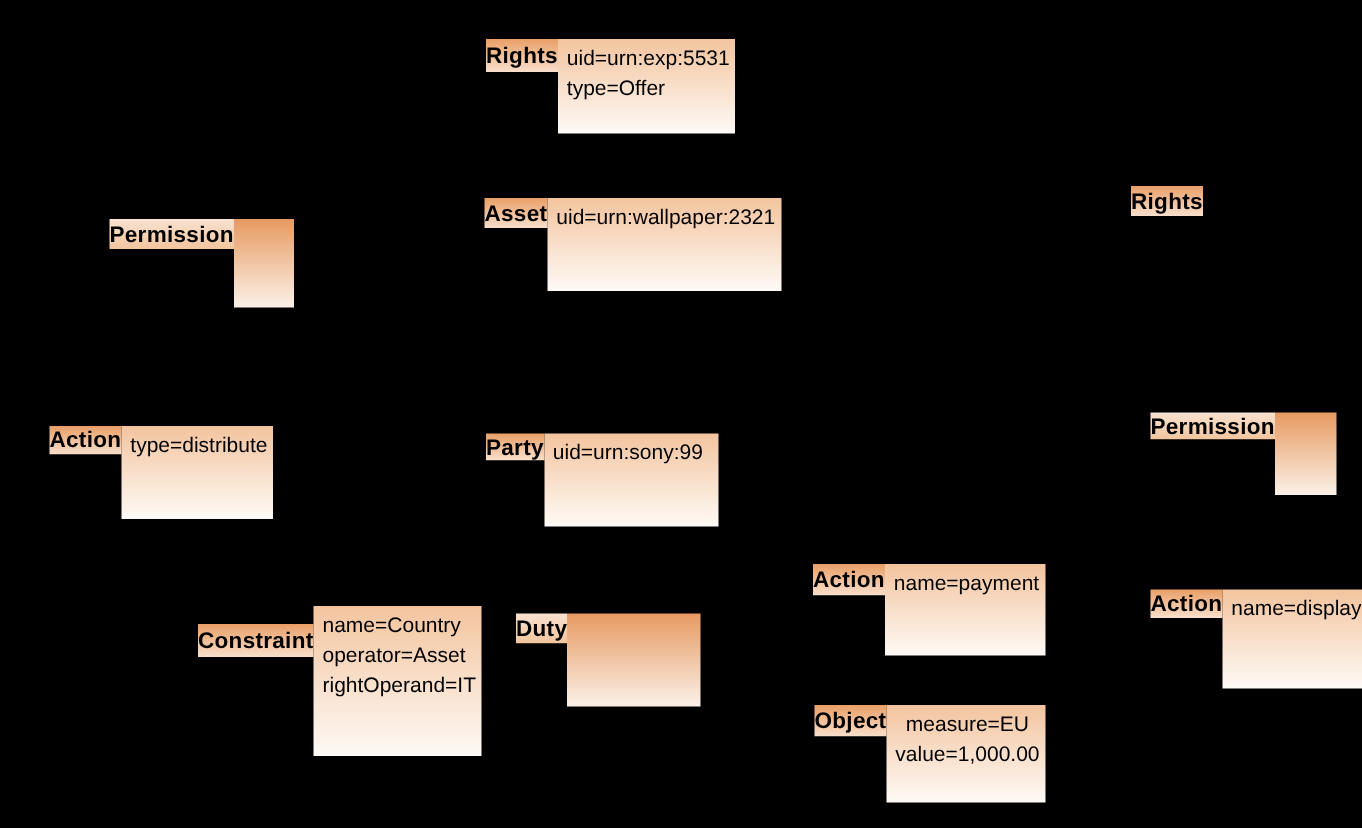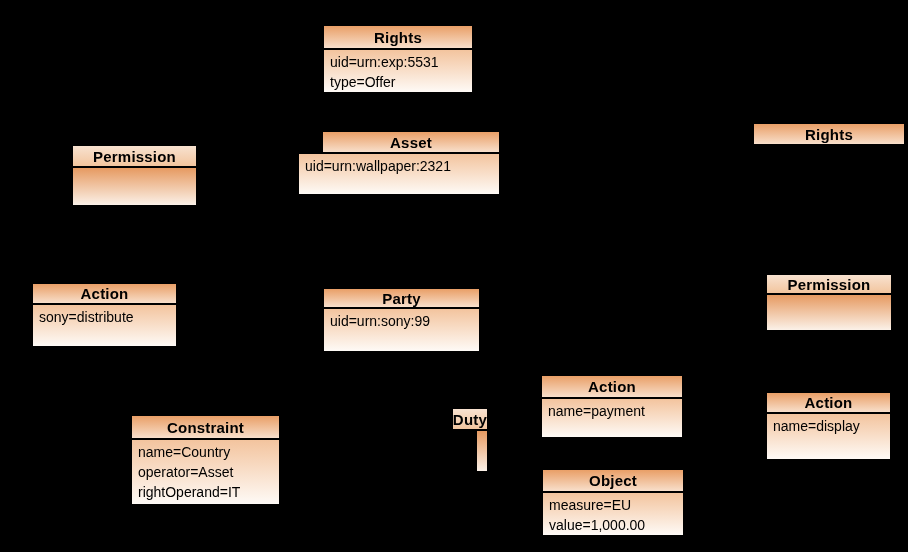--- a/index.html
+++ b/index.html
@@ -13,21 +13,21 @@
     height: 552px;
     background: var(--canvas-bg, #000000);
     overflow: hidden;
     font-family: "Liberation Sans", "DejaVu Sans", sans-serif;
   }
   .node {
     position: absolute;
     box-sizing: border-box;
     border: 1px solid var(--line, #000000);
     display: flex;
-    flex-direction: column;
+    flex-direction: row;
     color: #000000;
   }
   .node-header {
     box-sizing: border-box;
     flex: 0 0 auto;
     border-bottom: 2px solid var(--line, #000000);
     display: flex;
     align-items: center;
     justify-content: center;
     font-size: 15px;
@@ -73,21 +73,21 @@
     <div class="node" style="left: 753px; top: 123px; width: 152px; height: 64px;">
       <div class="node-header" style="height: 22px;">Rights</div>
     </div>
     <div class="node empty" style="left: 72px; top: 145px; width: 125px; height: 61px;">
       <div class="node-header" style="height: 22px;">Permission</div>
       <div class="node-body"></div>
     </div>
     <div class="node" style="left: 32px; top: 283px; width: 145px; height: 64px;">
       <div class="node-header" style="height: 21px;">Action</div>
       <div class="node-body">
-        <div class="attr-line">sony=distribute</div>
+        <div class="attr-line">type=distribute</div>
       </div>
     </div>
     <div class="node" style="left: 323px; top: 288px; width: 157px; height: 64px;">
       <div class="node-header" style="height: 20px; text-align: right;">Party</div>
       <div class="node-body">
         <div class="attr-line">uid=urn:sony:99</div>
       </div>
     </div>
     <div class="node empty" style="left: 766px; top: 274px; width: 126px; height: 57px;">
       <div class="node-header" style="height: 20px;">Permission</div>
@@ -100,30 +100,30 @@
       </div>
     </div>
     <div class="node" style="left: 131px; top: 403px; width: 149px; height: 102px;">
       <div class="node-header" style="height: 24px; margin-top: 12px;">Constraint</div>
       <div class="node-body">
         <div class="attr-line">name=Country</div>
         <div class="attr-line">operator=Asset</div>
         <div class="attr-line">rightOperand=IT</div>
       </div>
     </div>
-    <div class="node empty" style="left: 363px; top: 408px; width: 125px; height: 64px; align-items: flex-end;">
+    <div class="node empty" style="left: 343px; top: 408px; width: 125px; height: 64px;">
       <div class="node-header" style="height: 22px;">Duty</div>
       <div class="node-body"></div>
     </div>
     <div class="node" style="left: 766px; top: 392px; width: 125px; height: 68px;">
       <div class="node-header" style="height: 21px;">Action</div>
       <div class="node-body">
         <div class="attr-line">name=display</div>
       </div>
     </div>
-    <div class="node" style="left: 542px; top: 469px; width: 142px; height: 67px;">
+    <div class="node" style="left: 542px; top: 469px; width: 142px; height: 67px; text-align: center;">
       <div class="node-header" style="height: 23px;">Object</div>
       <div class="node-body">
         <div class="attr-line">measure=EU</div>
         <div class="attr-line">value=1,000.00</div>
       </div>
     </div>
   </div>
 
 </body></html>

